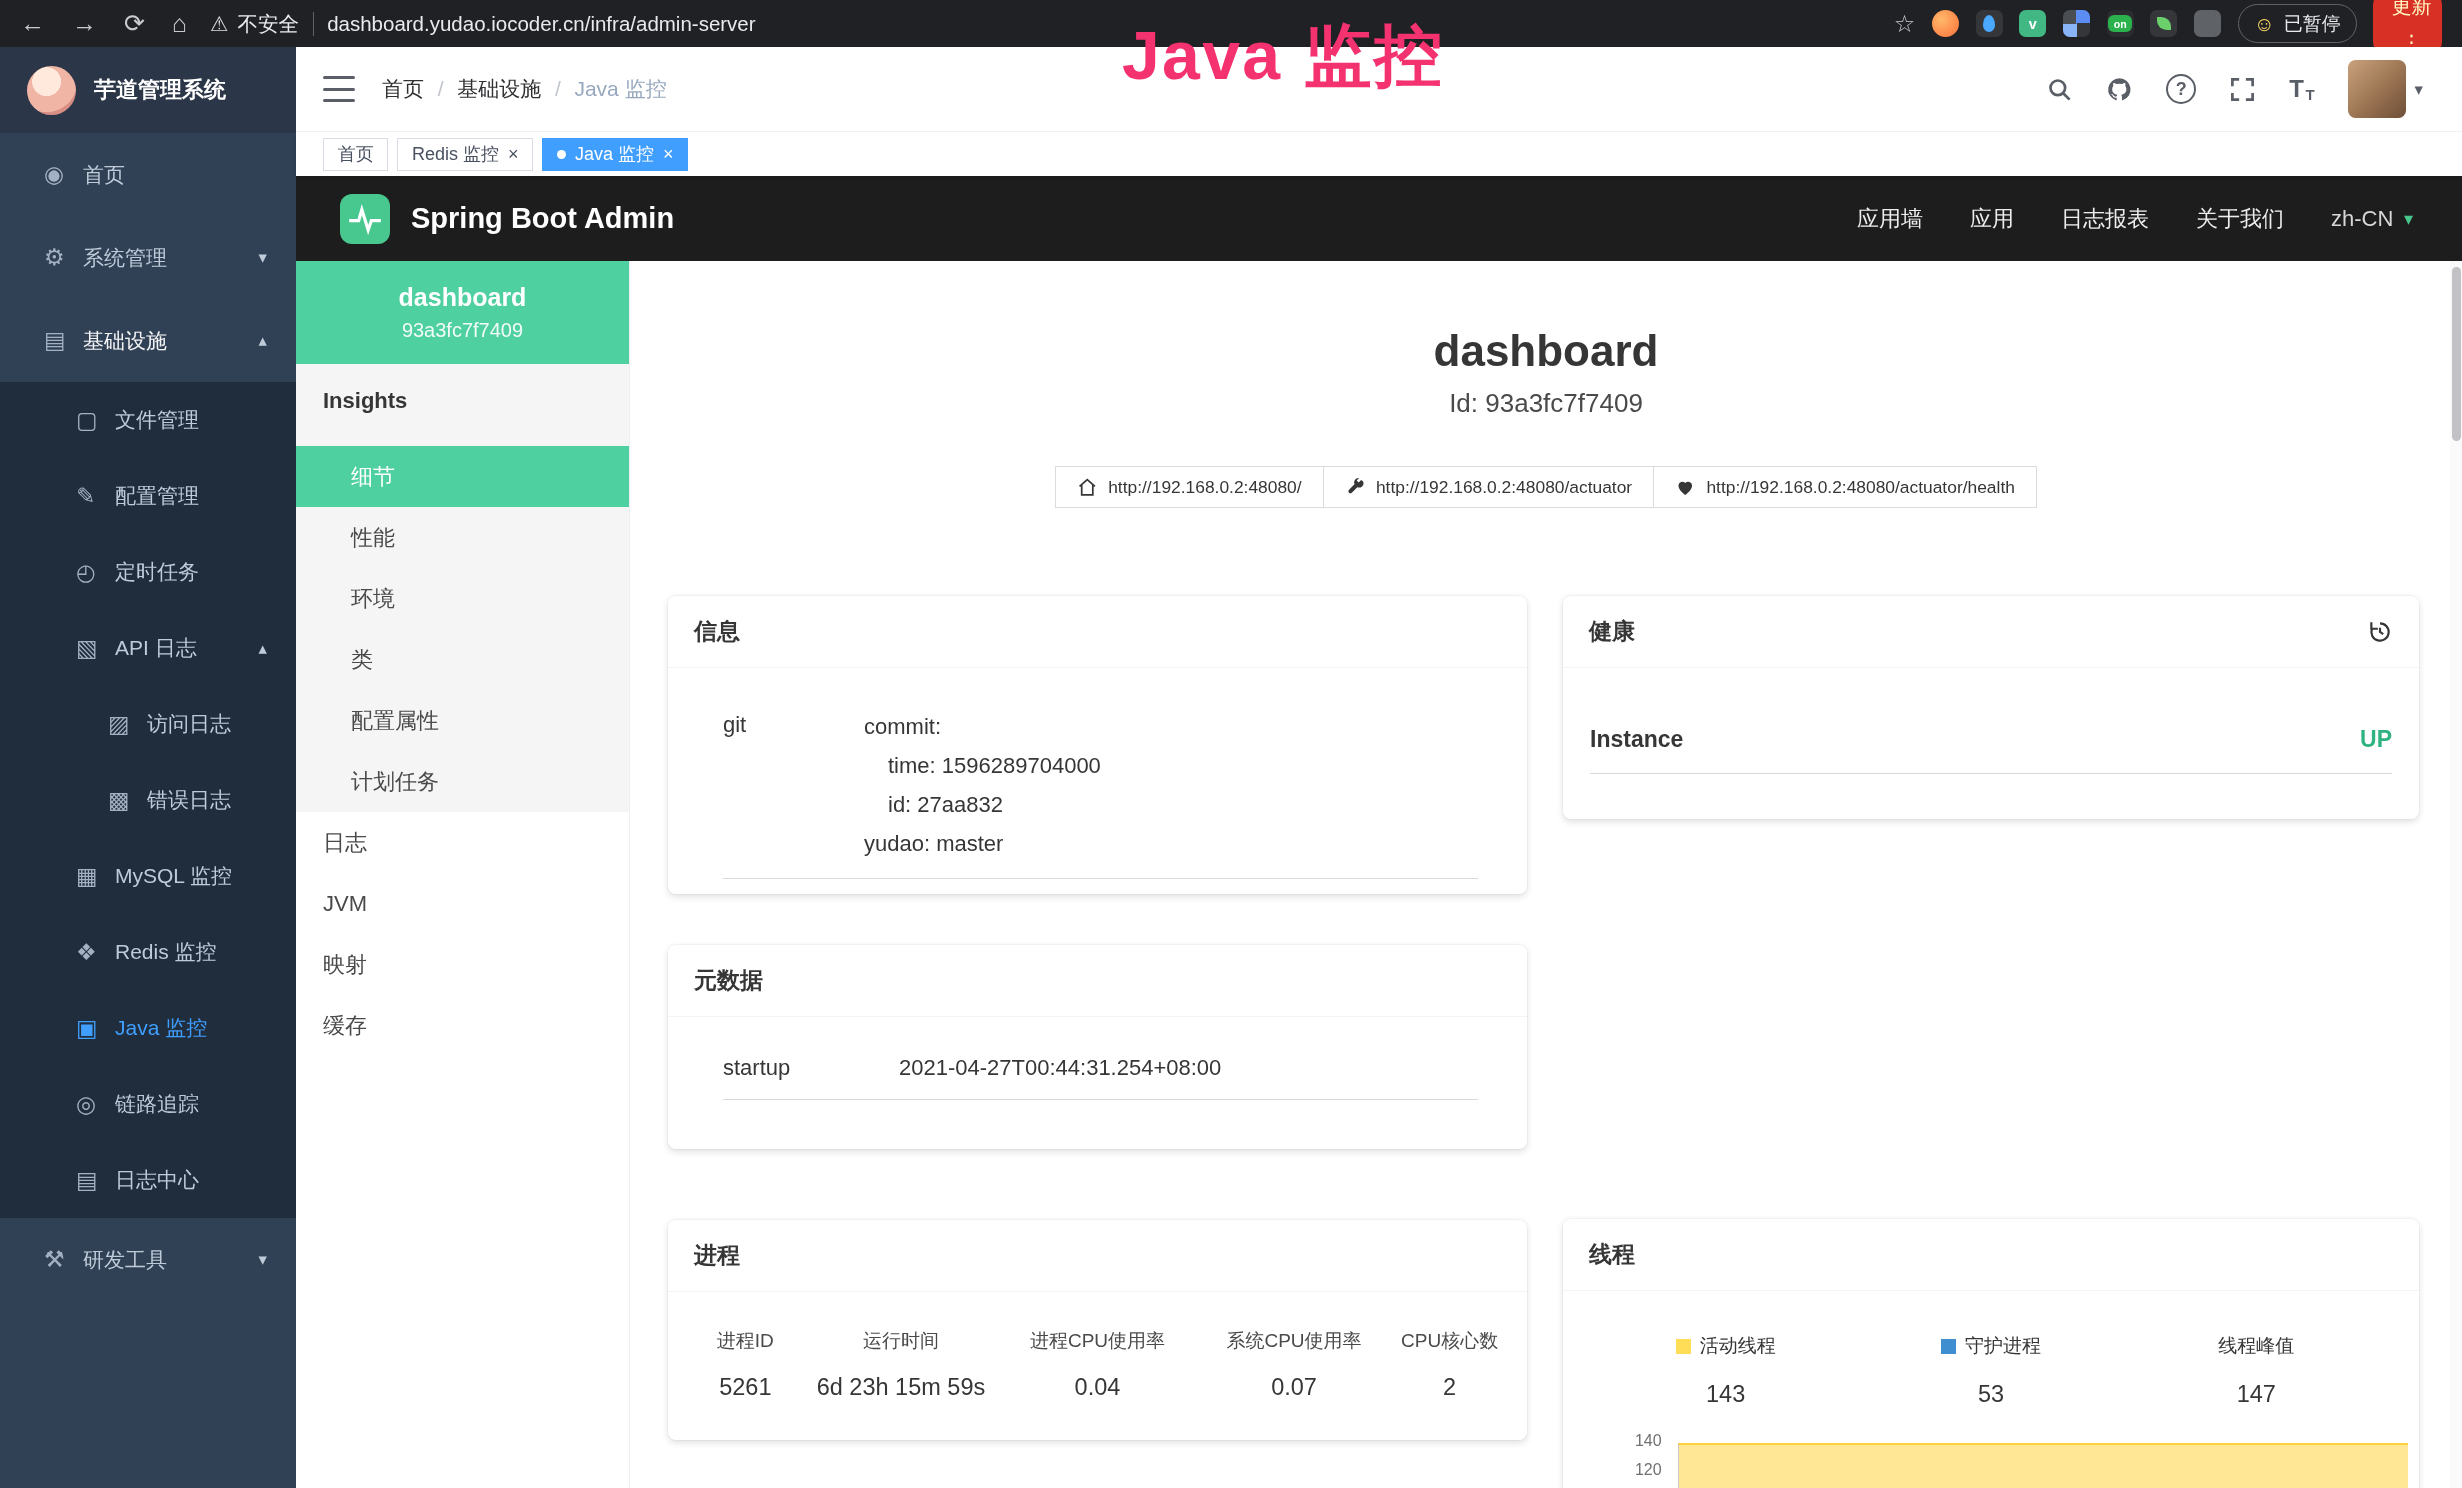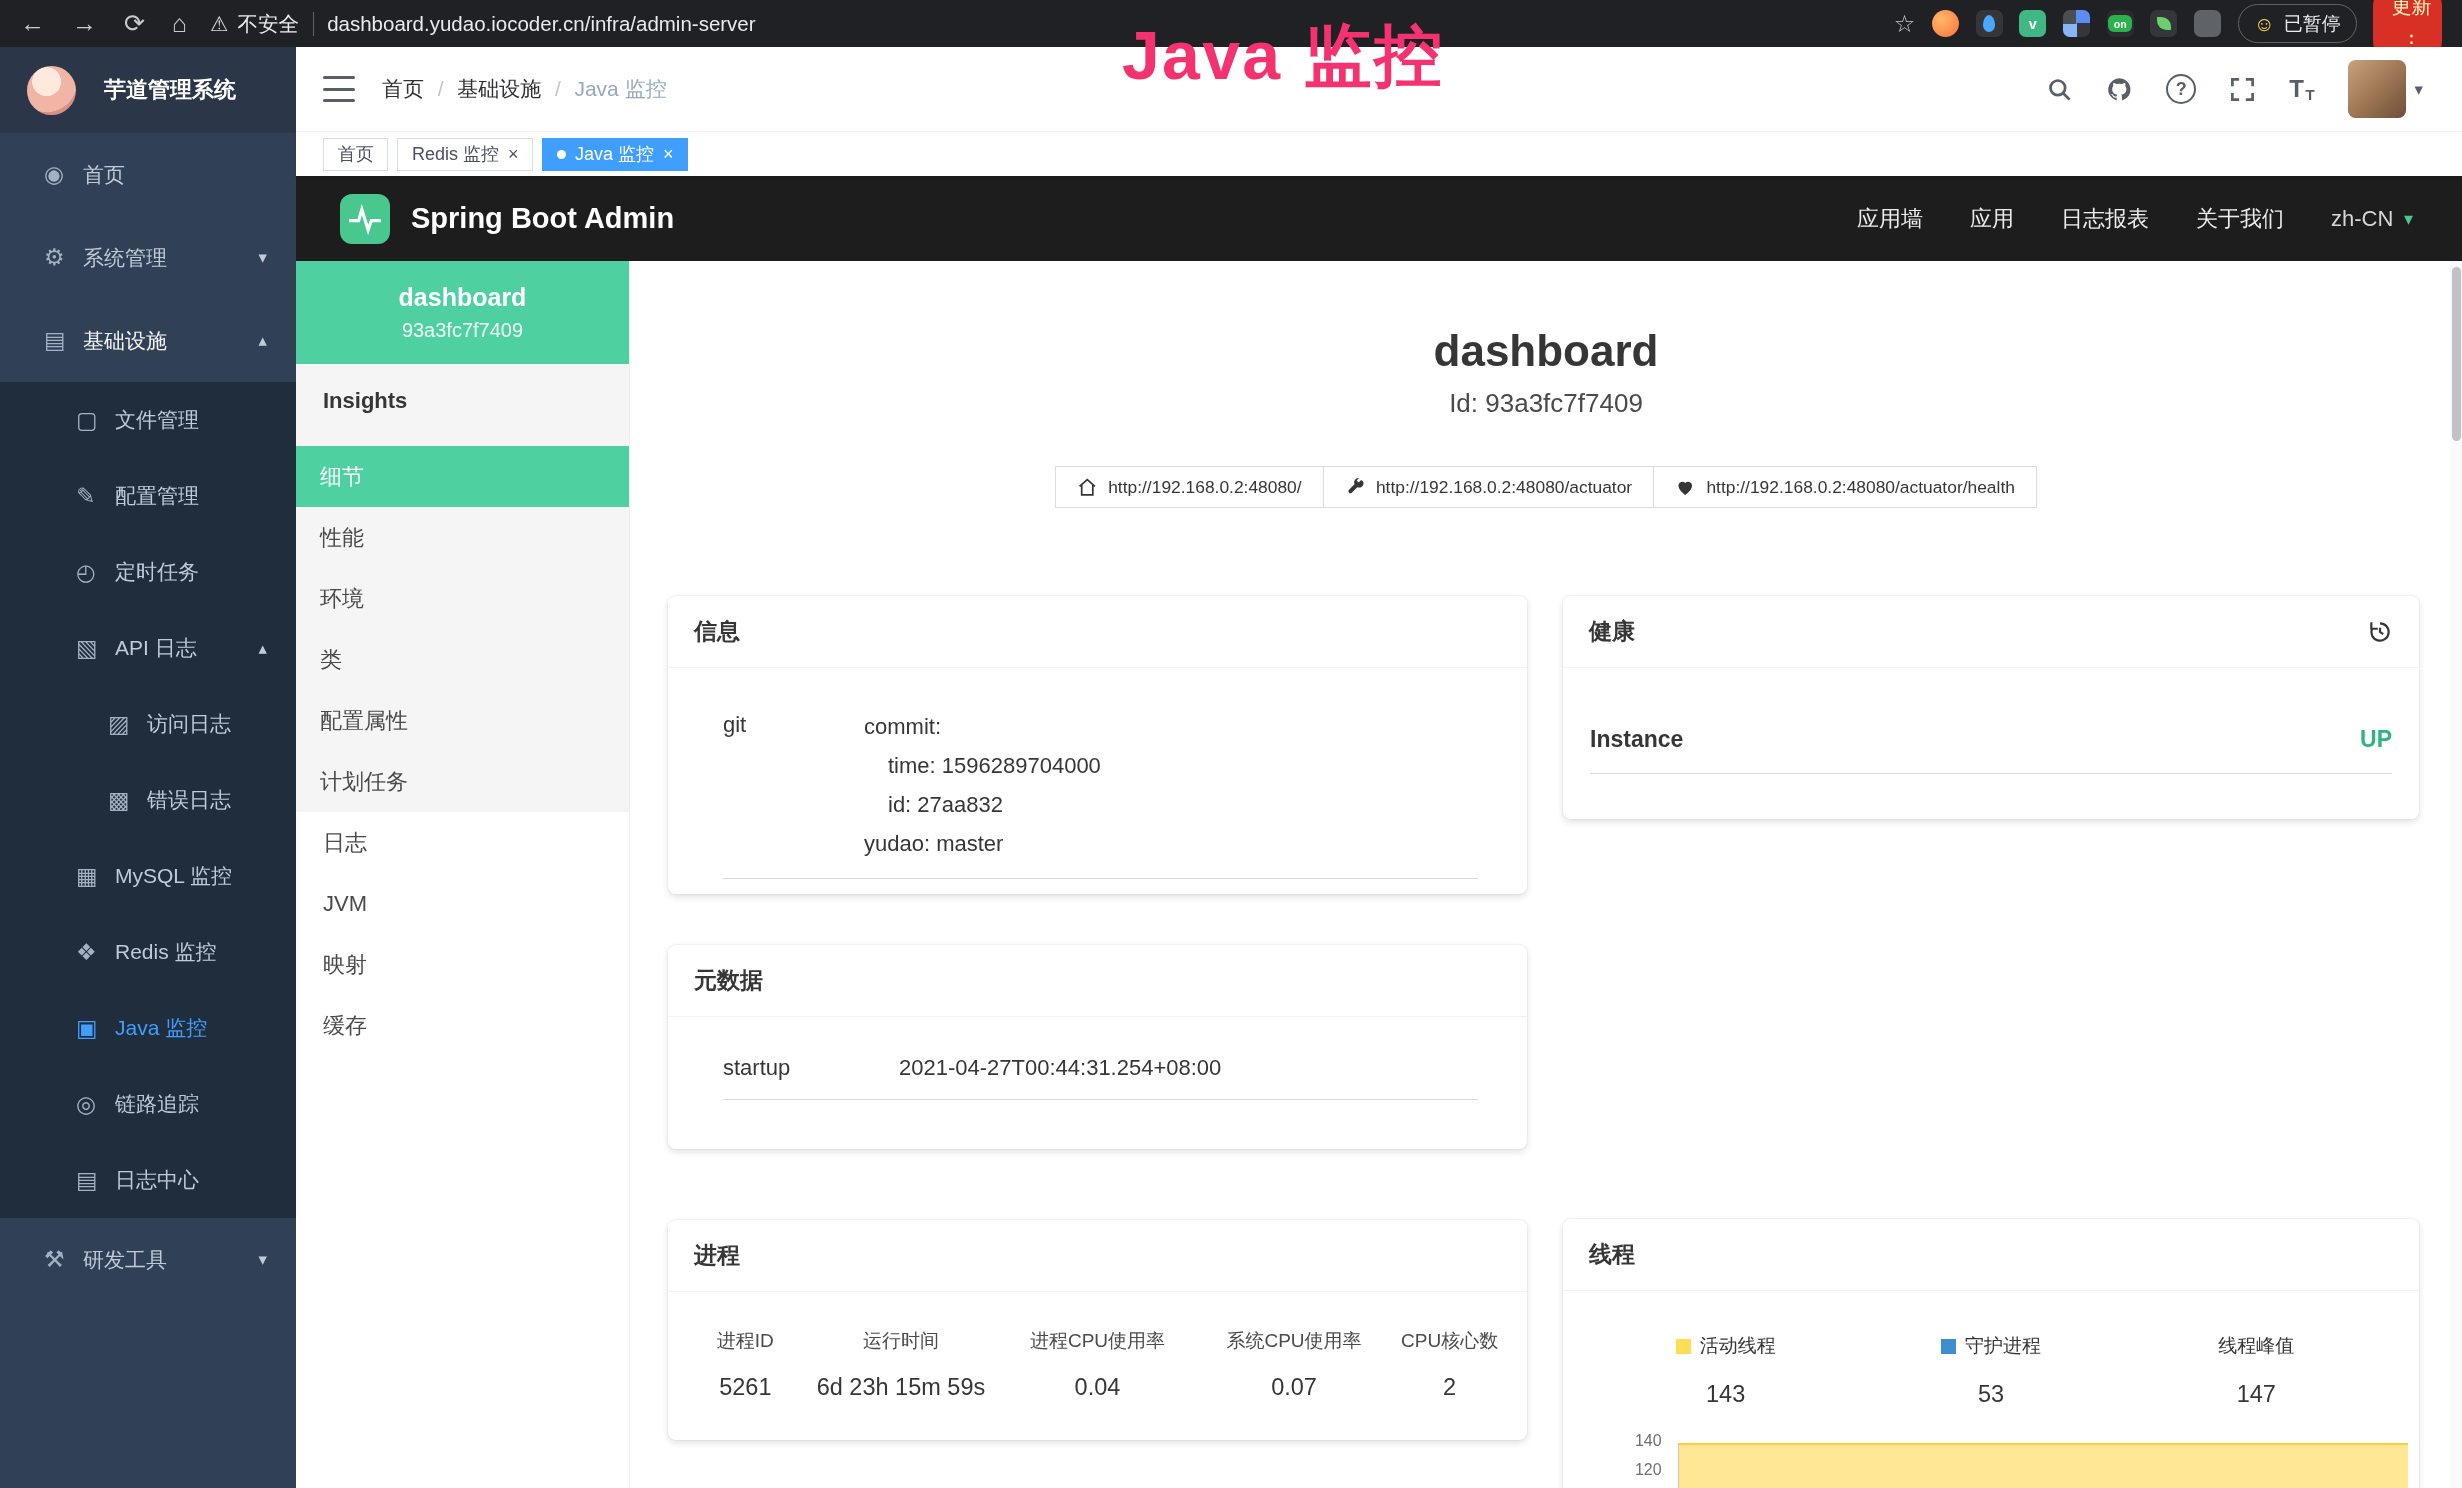--- a/index.html
+++ b/index.html
@@ -24,21 +24,21 @@
   .ext.leaf {background:#35363a;} .ext.leaf::before{content:""; width:13.7px;height:13.7px;background:#6bcf6b;border-radius:0 70% 0 70%;}
   .ext.puzzle {background:#5f6368;}
   .paused {display:flex; align-items:center; gap:9px; border:0.8px solid #5f6368; border-radius:20px; padding:5.3px 15px; font-size:19px; color:#e8eaed; cursor:pointer;}
   .paused .face {color:#fdd663; font-size:20.5px;}
   .update {display:flex; align-items:center; gap:10.6px; background:#d93025; border-radius:20px; padding:6.8px 10.6px 6.8px 18px; font-size:20px; color:#fef9c3; cursor:pointer;flex-direction:column;}
   .update .kebab {font-size:20px;}
 
   
   .app {display:flex; height:1442px;}
   .sidebar {width:296px; flex-shrink:0; background:#304156; color:#bfcbd9; overflow:hidden;}
-  .logo {height:86px; background:#2b3648; display:flex; align-items:center; padding-left:27px; gap:28px; cursor:pointer;}
+  .logo {height:86px; background:#2b3648; display:flex; align-items:center; padding-left:27px; gap:18px; cursor:pointer;}
   .logo-avatar {width:49px;height:49px;border-radius:50%;background:radial-gradient(circle at 40% 32%, #ffe9dc 0 32%, #f0b5a5 33% 68%, #d98f85 69%); flex-shrink:0;}
   .logo-title {color:#fff; font-size:22px; font-weight:bold;}
   .mi {display:flex; align-items:center; height:83px; padding:0 29px 0 44px; font-size:21px; cursor:pointer;}
   .mi .mico {width:39px; font-size:23px; color:#a3b1c2; flex-shrink:0;}
   .mi .mlabel {flex:1; white-space:nowrap;}
   .mi .chev {font-size:16.7px; color:#bfcbd9;}
   .sub {background:#1f2d3d;}
   .sub .mi {height:76px; padding-left:76px;}
   .sub .mi.deep {padding-left:108px;}
   .mi.bright {color:#f4f4f5;}
@@ -84,21 +84,21 @@
 
   .sba-body {flex:1; display:flex; min-height:0; background:#fff;}
 
   
   .isb {width:334px; flex-shrink:0; display:flex; flex-direction:column; border-right:0.8px solid #efefef;}
   .isb-head {height:103px; background:#4ed0a1; color:#fff; display:flex; flex-direction:column; align-items:center; justify-content:center; gap:7.6px;}
   .isb-name {font-size:25px; font-weight:bold;}
   .isb-id {font-size:20px; opacity:.92;}
   .isb-group {background:#f5f5f5;}
   .isb-section {padding:24px 0 32px 27px; font-size:22px; font-weight:bold; color:#363636;}
-  .isb-item {height:61px; display:flex; align-items:center; padding-left:24px; font-size:22px; color:#4a4a4a; cursor:pointer; white-space:nowrap;}
+  .isb-item {height:61px; display:flex; align-items:center; padding-left:55px; font-size:22px; color:#4a4a4a; cursor:pointer; white-space:nowrap;}
   .isb-item.active {background:#4ed0a1; color:#fff;}
   .isb-item.plain {padding-left:27px;}
 
   
   .content {flex:1; min-width:0; padding-top:65px; overflow:hidden; background:#fff;}
   .c-title {text-align:center; font-size:44px; font-weight:bold; color:#363636;}
   .c-sub {text-align:center; font-size:26px; color:#4a4a4a; margin-top:12px;}
   .links {display:flex; justify-content:center; margin-top:47px;}
   .link {display:inline-flex; align-items:center; gap:10.6px; border:0.8px solid #dbdbdb; background:#fff; height:42px; padding:0 21px; font-size:17.4px; color:#363636; cursor:pointer; white-space:nowrap;}
   .link + .link {margin-left:-0.8px;}

